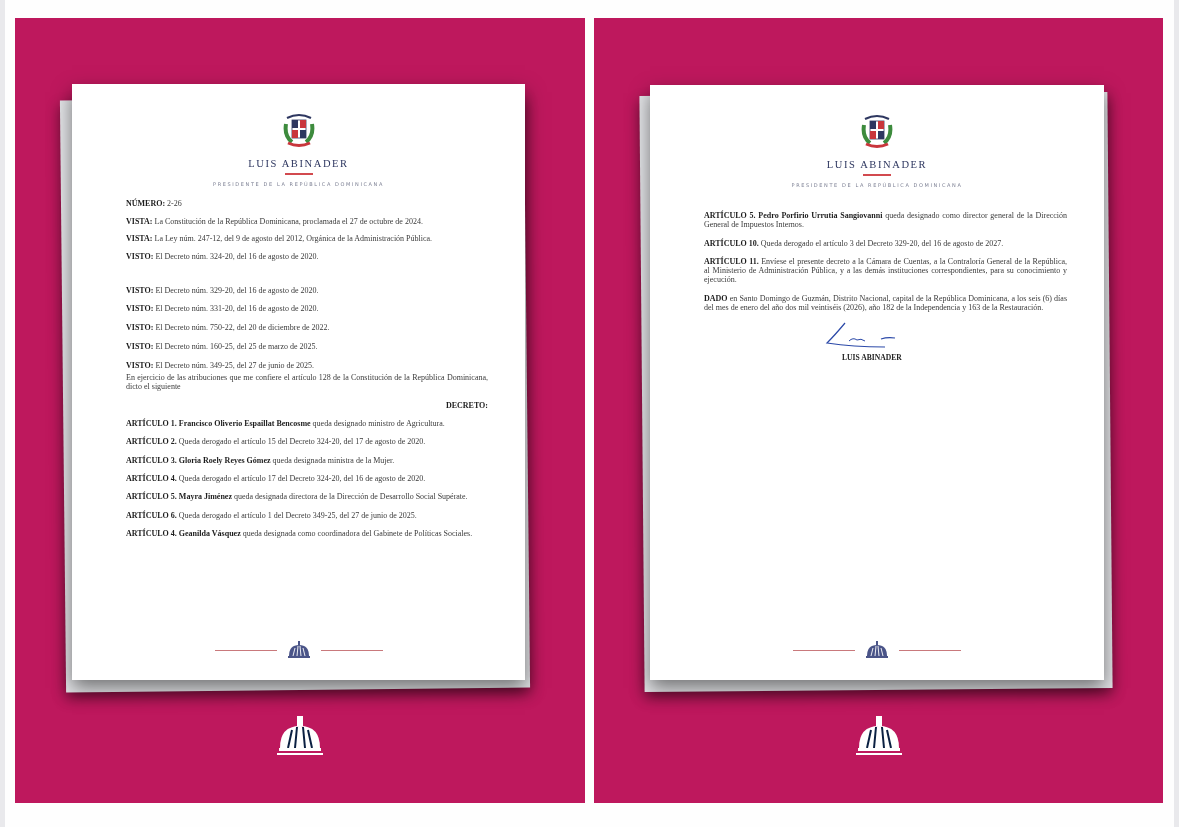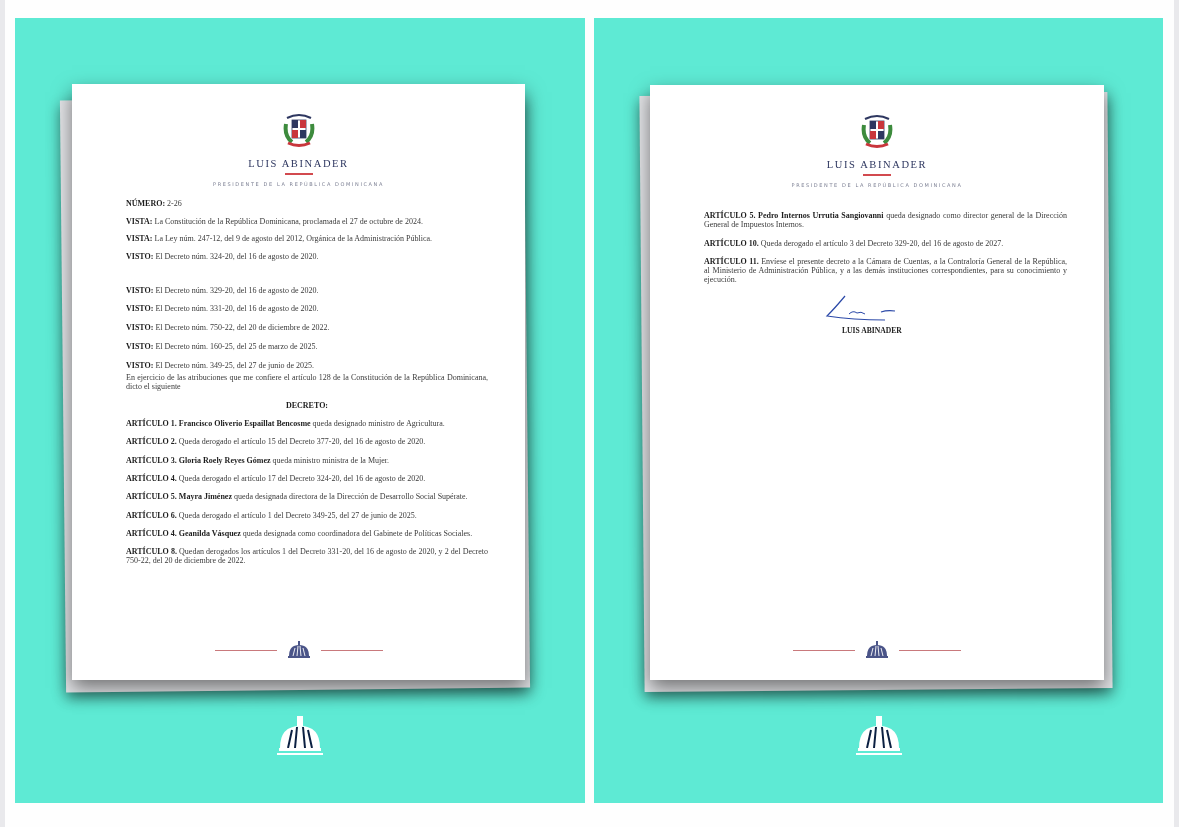--- a/index.html
+++ b/index.html
@@ -1,36 +1,36 @@
 <!DOCTYPE html>
 <html><head>
 <meta charset="utf-8">
 <style>
   html, body { margin:0; padding:0; }
   body { width:1179px; height:827px; background:#fefefe; position:relative; overflow:hidden; font-family:"Liberation Serif", serif; }
   .scrollbar { position:absolute; left:0; top:0; width:5px; height:827px; background:#e9e9ec; }
   .scrollbar-r { position:absolute; right:0; top:0; width:5px; height:827px; background:#e9e9ec; }
-  .panel { position:absolute; top:18px; height:785px; background:#5eead4; overflow:hidden; }
+  .panel { position:absolute; top:18px; height:785px; background:#be185d; overflow:hidden; }
   .panel.left { left:15px; width:570px; }
   .panel.right { left:594px; width:569px; }
   .sheet-back { position:absolute; background:#e4e5e8; box-shadow:0 6px 14px rgba(0,0,0,0.45); }
   .sheet { position:absolute; background:#ffffff; box-shadow:0 8px 18px rgba(0,0,0,0.5); }
   .panel.left .sheet-back { left:48px; top:80px; width:464px; height:592px; transform:rotate(-0.6deg); }
   .panel.left .sheet { left:57px; top:66px; width:453px; height:596px; }
   .panel.right .sheet-back { left:48px; top:76px; width:468px; height:596px; transform:rotate(-0.5deg); }
   .panel.right .sheet { left:56px; top:67px; width:454px; height:595px; }
   .head { position:absolute; left:0; right:0; top:28px; text-align:center; }
   .crest { width:34px; height:38px; margin:0 auto; display:block; }
   .name { margin-top:8px; font-family:"Liberation Serif", serif; font-size:10.5px; letter-spacing:1.6px; color:#2e3760; }
   .redbar { width:28px; height:2px; background:#d24a4f; margin:4px auto 0; }
   .subtitle { margin-top:6px; font-family:"DejaVu Sans", sans-serif; font-size:5px; letter-spacing:1.6px; color:#7d8094; }
   .body-text { position:absolute; left:54px; right:37px; font-size:8px; line-height:9.3px; color:#3a3a3a; text-align:justify; }
   .body-text p { margin:0 0 9px 0; }
   .body-text b { color:#1d1d1d; }
-  .center { text-align:center; }
+  .center { text-align:right; }
   .footer-deco { position:absolute; left:0; right:0; bottom:22px; height:16px; display:flex; align-items:center; justify-content:center; gap:10px; }
   .footer-line { width:62px; height:1px; background:#c9797c; }
   .dome-sm { width:24px; height:18px; }
   .dome-lg { position:absolute; width:46px; height:42px; left:50%; margin-left:-23px; top:696px; }
   .signature { width:90px; height:32px; display:block; margin:8px 0 0 119px; }
   .sig-name { margin-left:138px; font-size:7.6px; font-weight:bold; color:#222; }
 </style>
 </head>
 <body>
 
@@ -63,27 +63,26 @@
       <p style="margin-bottom:9.5px"><b>VISTA:</b> <span>La Ley núm. 247-12, del 9 de agosto del 2012, Orgánica de la Administración Pública.</span></p>
       <p style="margin-bottom:24px"><b>VISTO:</b> <span>El Decreto núm. 324-20, del 16 de agosto de 2020.</span></p>
       <p style="margin-bottom:9.5px"><b>VISTO:</b> <span>El Decreto núm. 329-20, del 16 de agosto de 2020.</span></p>
       <p style="margin-bottom:9.5px"><b>VISTO:</b> <span>El Decreto núm. 331-20, del 16 de agosto de 2020.</span></p>
       <p style="margin-bottom:9.5px"><b>VISTO:</b> <span>El Decreto núm. 750-22, del 20 de diciembre de 2022.</span></p>
       <p style="margin-bottom:9.5px"><b>VISTO:</b> <span>El Decreto núm. 160-25, del 25 de marzo de 2025.</span></p>
       <p style="margin-bottom:3px"><b>VISTO:</b> <span>El Decreto núm. 349-25, del 27 de junio de 2025.</span></p>
       <p>En ejercicio de las atribuciones que me confiere el artículo 128 de la Constitución de la República Dominicana, dicto el siguiente</p>
       <p class="center"><b>DECRETO:</b></p>
       <p><b>ARTÍCULO 1.</b> <b>Francisco Oliverio Espaillat Bencosme</b> <span>queda designado ministro de Agricultura.</span></p>
-      <p><b>ARTÍCULO 2.</b> <span>Queda derogado el artículo 15 del Decreto 377-20, del 16 de agosto de 2020.</span></p>
-      <p><b>ARTÍCULO 3.</b> <b>Gloria Roely Reyes Gómez</b> <span>queda ministro ministra de la Mujer.</span></p>
+      <p><b>ARTÍCULO 2.</b> <span>Queda derogado el artículo 15 del Decreto 324-20, del 17 de agosto de 2020.</span></p>
+      <p><b>ARTÍCULO 3.</b> <b>Gloria Roely Reyes Gómez</b> <span>queda designada ministra de la Mujer.</span></p>
       <p><b>ARTÍCULO 4.</b> <span>Queda derogado el artículo 17 del Decreto 324-20, del 16 de agosto de 2020.</span></p>
       <p><b>ARTÍCULO 5.</b> <b>Mayra Jiménez</b> <span>queda designada directora de la Dirección de Desarrollo Social Supérate.</span></p>
       <p><b>ARTÍCULO 6.</b> <span>Queda derogado el artículo 1 del Decreto 349-25, del 27 de junio de 2025.</span></p>
       <p><b>ARTÍCULO 4.</b> <b>Geanilda Vásquez</b> <span>queda designada como coordinadora del Gabinete de Políticas Sociales.</span></p>
-      <p><b>ARTÍCULO 8.</b> <span>Quedan derogados los artículos 1 del Decreto 331-20, del 16 de agosto de 2020, y 2 del Decreto 750-22, del 20 de diciembre de 2022.</span></p>
     </div>
 
     <div class="footer-deco">
       <div class="footer-line"></div>
       <svg class="dome-sm" viewBox="0 0 24 18">
         <rect x="11" y="0" width="2" height="4" fill="#4a5488"></rect>
         <path d="M2 15 Q2 4 12 4 Q22 4 22 15 Z" fill="#4a5488"></path>
         <path d="M6 15 L8 7 M10 15 L11 5 M14 15 L13 5 M18 15 L16 7" stroke="#fff" stroke-width="0.9"></path>
         <rect x="1" y="15" width="22" height="2" fill="#4a5488"></rect>
       </svg>
@@ -113,23 +112,24 @@
         <rect x="10" y="18" width="6" height="8" fill="#c9363c"></rect>
         <rect x="18" y="18" width="6" height="8" fill="#2e3760"></rect>
         <path d="M6 31 Q17 36 28 31" stroke="#c9363c" stroke-width="3" fill="none"></path>
       </svg>
       <div class="name">LUIS ABINADER</div>
       <div class="redbar"></div>
       <div class="subtitle">PRESIDENTE DE LA REPÚBLICA DOMINICANA</div>
     </div>
 
     <div class="body-text" style="top:126px;">
-      <p><b>ARTÍCULO 5.</b> <b>Pedro Internos Urrutia Sangiovanni</b> <span>queda designado como director general de la Dirección General de Impuestos Internos.</span></p>
+      <p><b>ARTÍCULO 5.</b> <b>Pedro Porfirio Urrutia Sangiovanni</b> <span>queda designado como director general de la Dirección General de Impuestos Internos.</span></p>
       <p><b>ARTÍCULO 10.</b> <span>Queda derogado el artículo 3 del Decreto 329-20, del 16 de agosto de 2027.</span></p>
       <p><b>ARTÍCULO 11.</b> <span>Envíese el presente decreto a la Cámara de Cuentas, a la Contraloría General de la República, al Ministerio de Administración Pública, y a las demás instituciones correspondientes, para su conocimiento y ejecución.</span></p>
+      <p><b>DADO</b> <span>en Santo Domingo de Guzmán, Distrito Nacional, capital de la República Dominicana, a los seis (6) días del mes de enero del año dos mil veintiséis (2026), año 182 de la Independencia y 163 de la Restauración.</span></p>
       <svg class="signature" viewBox="0 0 90 32">
         <path d="M22 2 Q12 14 4 22 Q30 26 62 26" stroke="#2b49a8" stroke-width="1.2" fill="none"></path>
         <path d="M26 20 Q30 16 34 19 Q38 17 42 20" stroke="#2b49a8" stroke-width="1" fill="none"></path>
         <path d="M58 18 Q64 16 72 17" stroke="#2b49a8" stroke-width="1.2" fill="none"></path>
       </svg>
       <div class="sig-name">LUIS ABINADER</div>
     </div>
 
     <div class="footer-deco">
       <div class="footer-line"></div>

